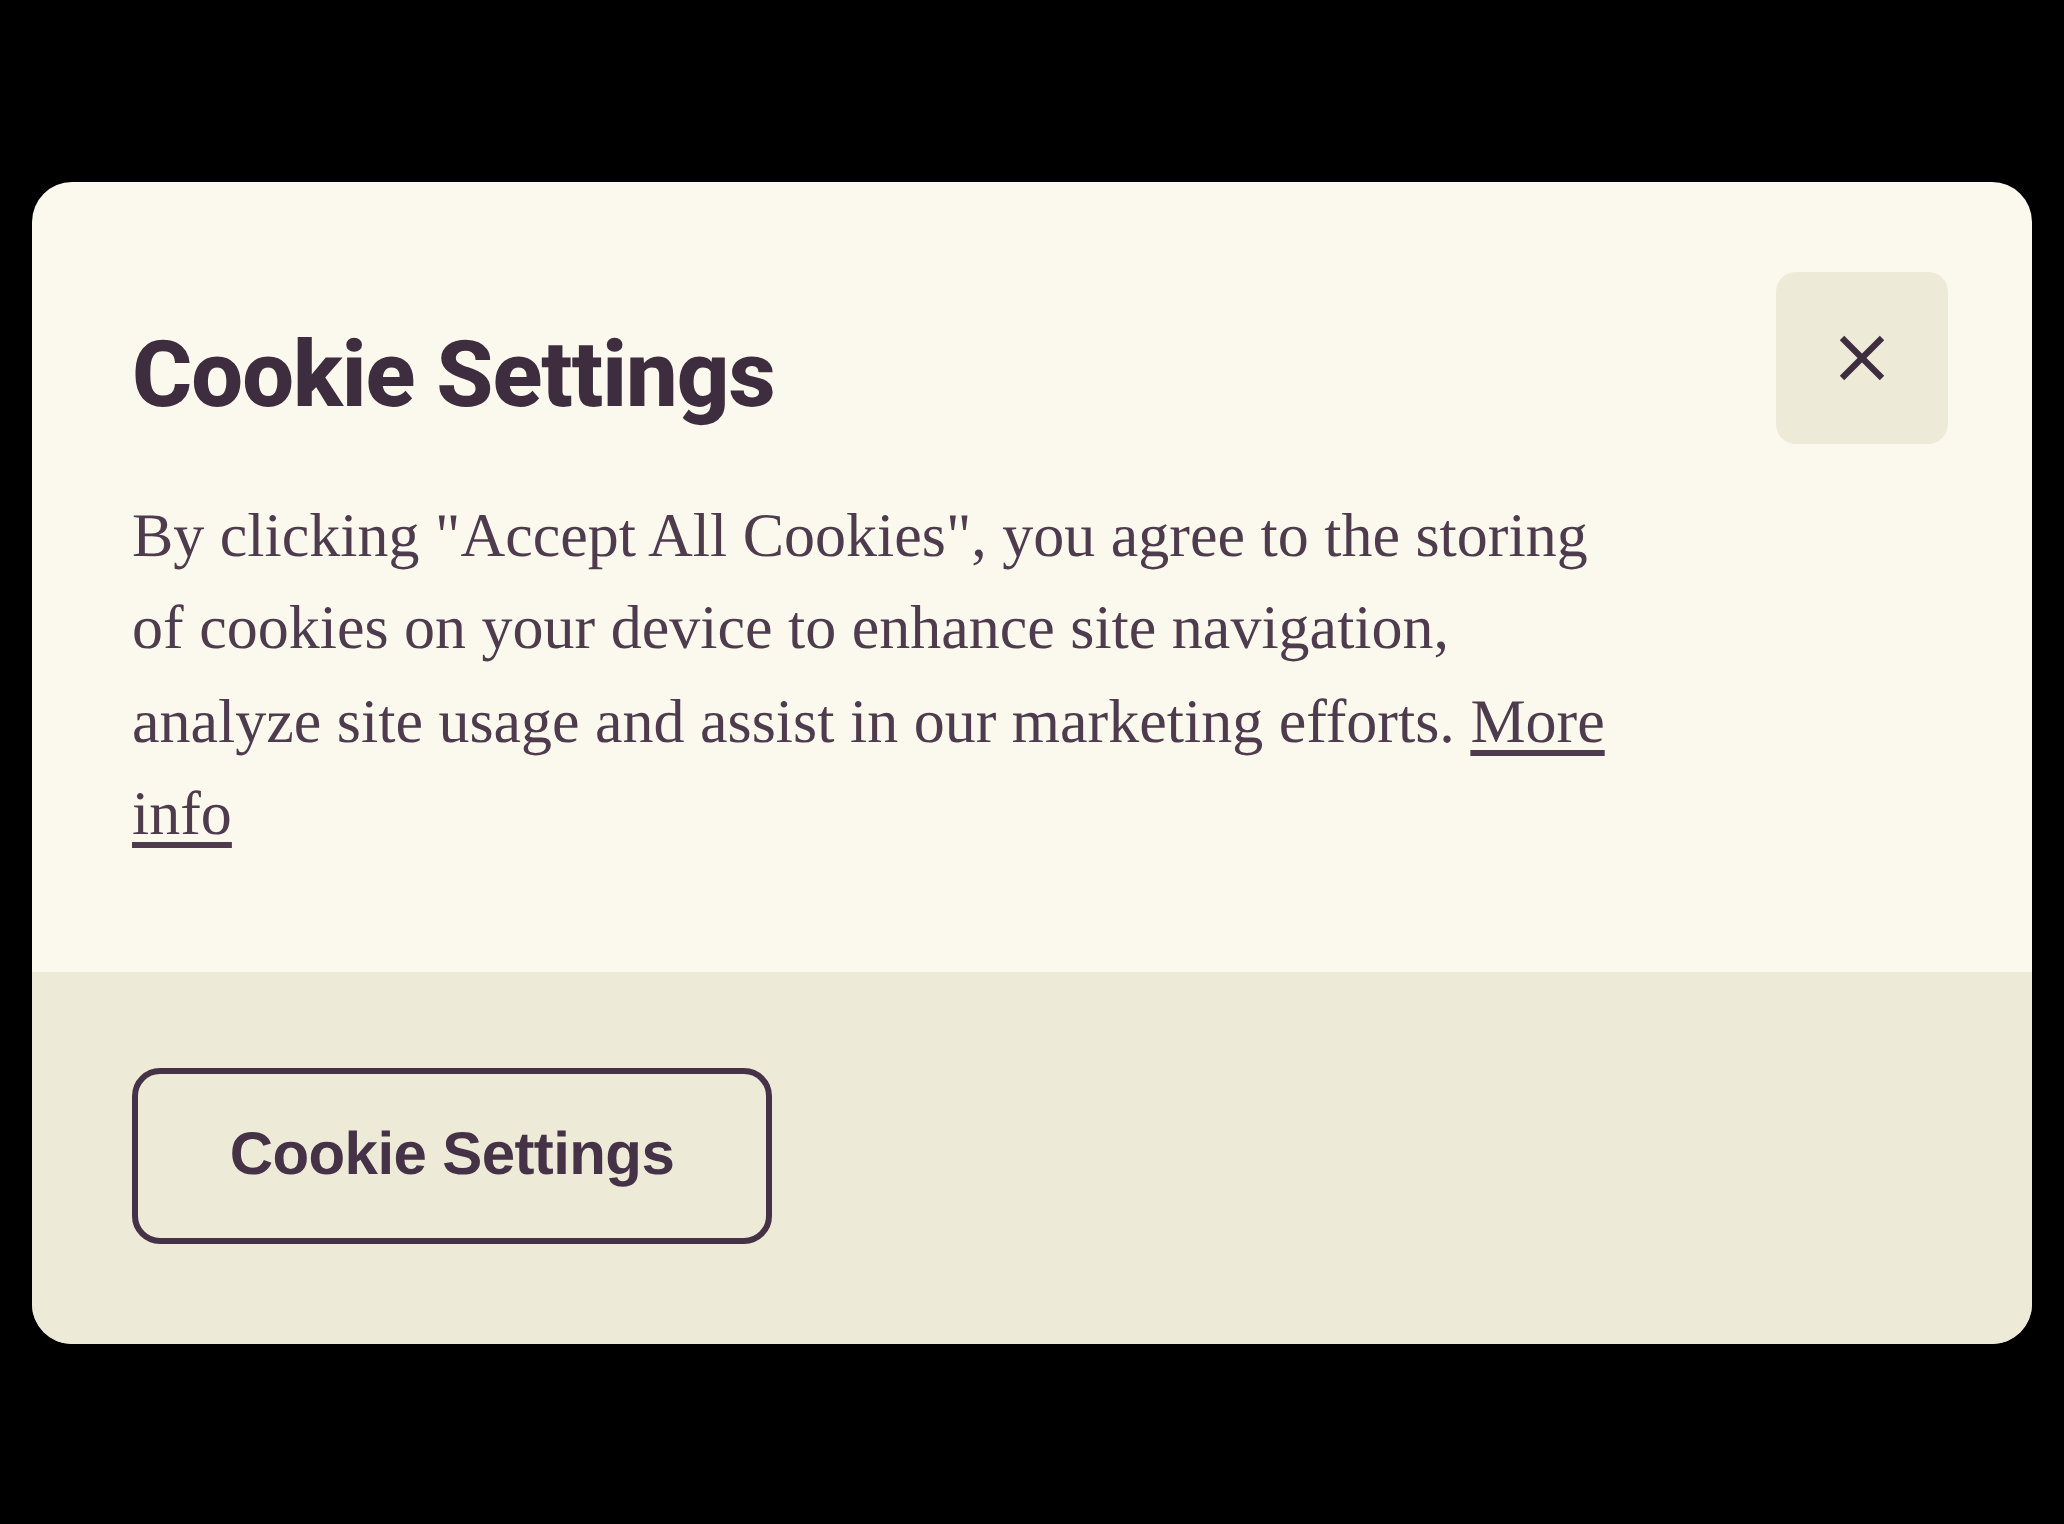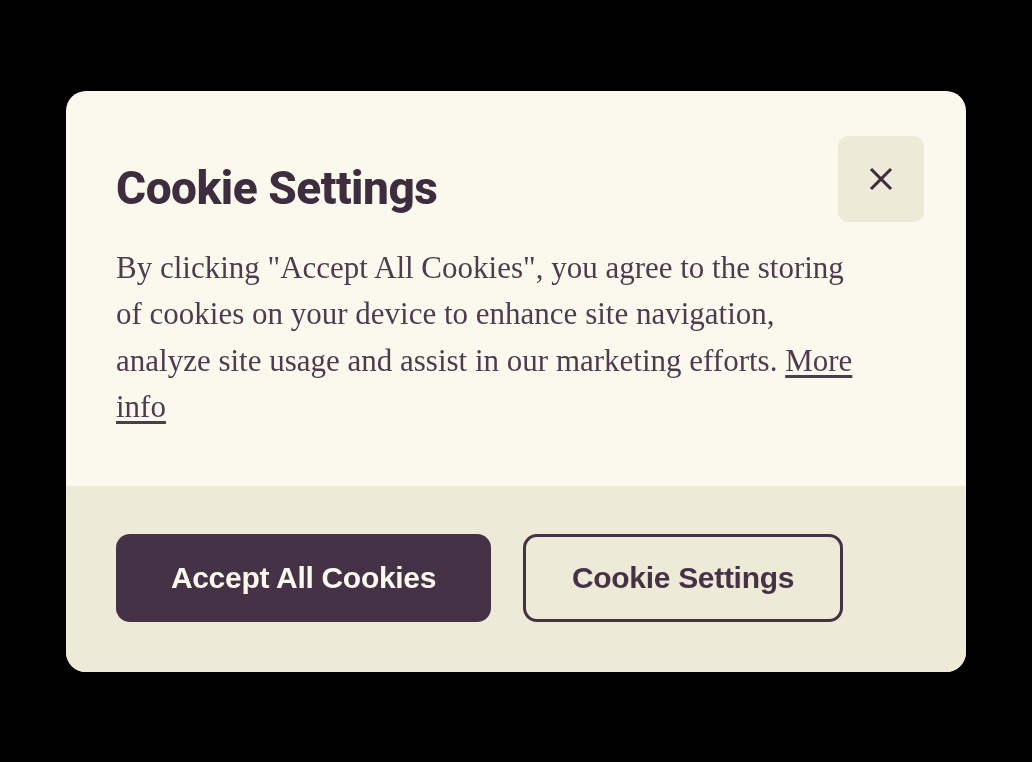--- a/index.html
+++ b/index.html
@@ -12,21 +12,21 @@
       width: 1032px;
       height: 762px;
       background: #000000;
       display: flex;
       align-items: center;
       justify-content: center;
       font-family: -apple-system, BlinkMacSystemFont, "Segoe UI", Roboto, Helvetica, Arial, sans-serif;
     }
 
     .dialog {
-      width: 900px;
+      width: 1000px;
       background: #FBF9ED;
       border-radius: 20px;
       overflow: hidden;
       box-shadow: 0 10px 40px rgba(0,0,0,0.3);
     }
 
     .dialog-body {
       padding: 50px 50px 55px 50px;
       position: relative;
     }
@@ -120,16 +120,15 @@
         <line x1="4" y1="4" x2="20" y2="20"></line>
         <line x1="20" y1="4" x2="4" y2="20"></line>
       </svg>
     </button>
     <h1 class="dialog-title">Cookie Settings</h1>
     <p class="dialog-text">
       <span>By clicking "Accept All Cookies", you agree to the storing of cookies on your device to enhance site navigation, analyze site usage and assist in our marketing efforts. </span><a href="#">More info</a>
     </p>
   </div>
   <div class="dialog-footer">
-    <button class="btn btn-primary">Accept All Cookies</button>
     <button class="btn btn-secondary">Cookie Settings</button>
   </div>
 </div>
 
 </body></html>

